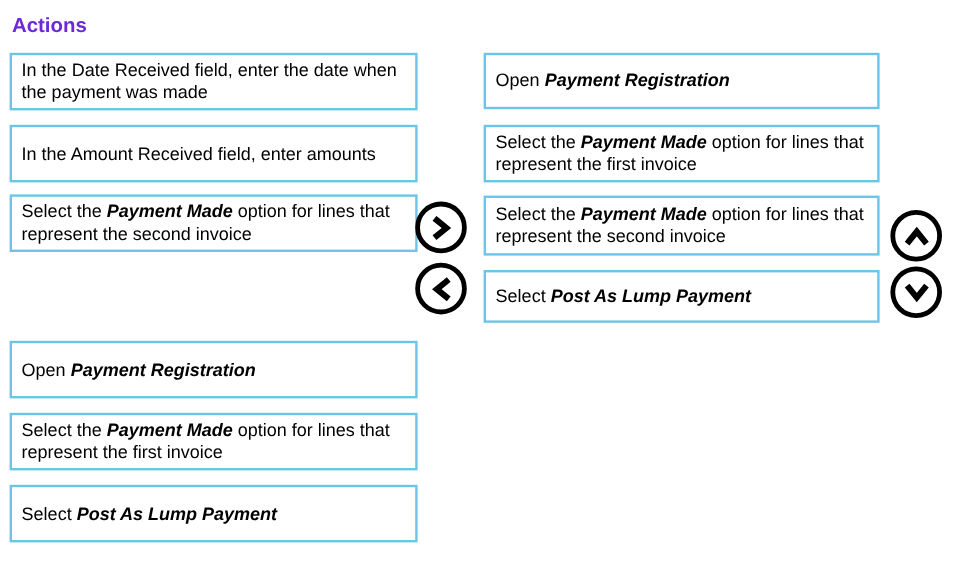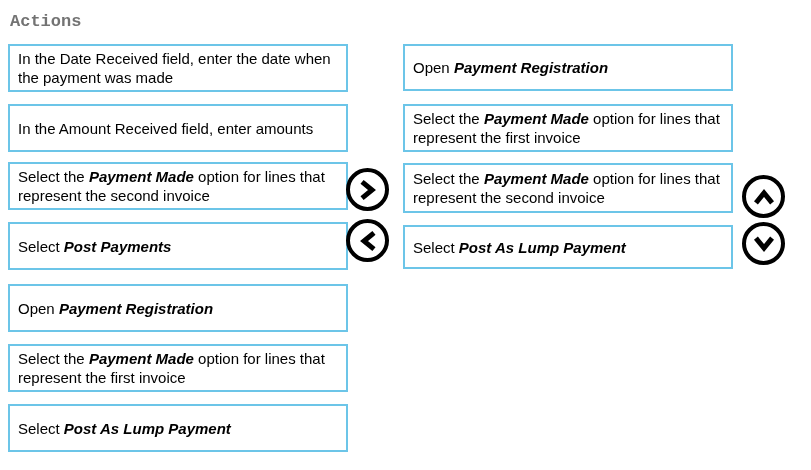--- a/index.html
+++ b/index.html
@@ -9,23 +9,22 @@
     height: 470px;
     background: #ffffff;
     font-family: "Liberation Sans", sans-serif;
     color: #000;
     overflow: hidden;
   }
   .col-title {
     position: absolute;
     font-size: 17px;
     font-weight: bold;
-    color: #737373;
+    color: #6d28d9;
     white-space: nowrap;
-    font-family: Liberation Mono, monospace;
   }
   .box {
     position: absolute;
     box-sizing: border-box;
     border: 2px solid #6cc5e8;
     background: #ffffff;
     display: flex;
     align-items: center;
     padding: 3px 8px;
     font-size: 15px;
@@ -59,23 +58,20 @@
   <div class="col-title" style="left:10px; top:12px;">Actions</div>
 
   <div class="box action-box" style="top:104px; height:48px;">
     <span><span>In the Amount Received field, enter amounts</span><b></b><span></span></span>
   </div>
   <div class="box action-box" style="top:44px; height:48px;">
     <span><span>In the Date Received field, enter the date when the payment was made</span><b></b><span></span></span>
   </div>
   <div class="box action-box" style="top:162px; height:48px;">
     <span><span>Select the </span><b>Payment Made</b><span> option for lines that represent the second invoice</span></span>
-  </div>
-  <div class="box action-box" style="top:222px; height:48px;">
-    <span><span>Select </span><b>Post Payments</b><span></span></span>
   </div>
   <div class="box action-box" style="top:284px; height:48px;">
     <span><span>Open </span><b>Payment Registration</b><span></span></span>
   </div>
   <div class="box action-box" style="top:344px; height:48px;">
     <span><span>Select the </span><b>Payment Made</b><span> option for lines that represent the first invoice</span></span>
   </div>
   <div class="box action-box" style="top:404px; height:48px;">
     <span><span>Select </span><b>Post As Lump Payment</b><span></span></span>
   </div>

